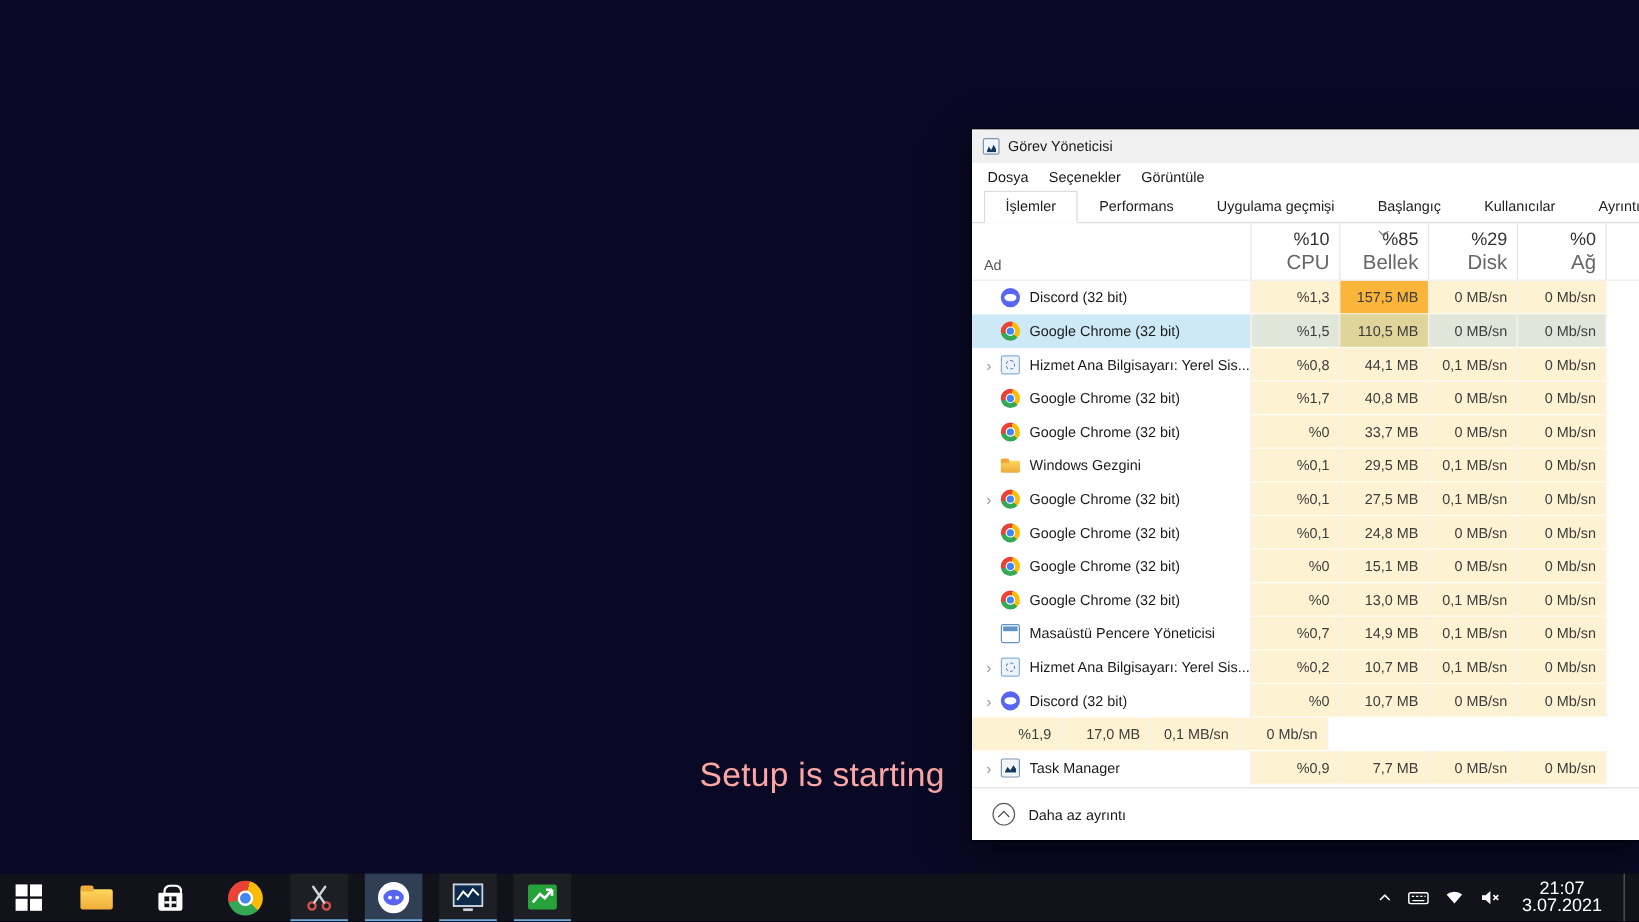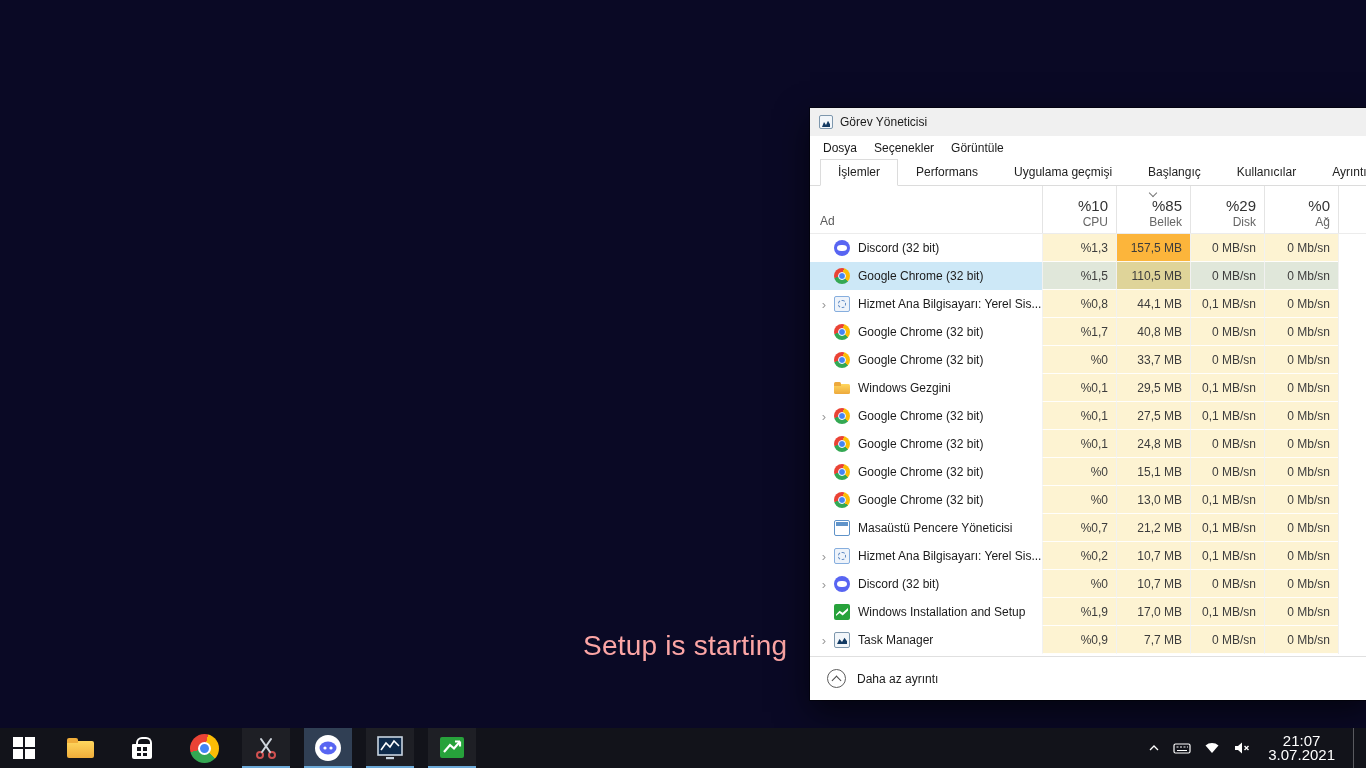--- a/index.html
+++ b/index.html
@@ -22,21 +22,21 @@
   .menubar { height:23px; background:#fff; display:flex; align-items:center; gap:17px; padding:0 13px; font-size:12px; color:#1a1a1a; flex:none; }
   .menu-item { cursor:default; }
   .tabstrip { height:27px; background:#fff; display:flex; align-items:flex-end; padding-left:10px; border-bottom:1px solid #dcdcdc; font-size:12px; color:#222; flex:none; }
   .tab { padding:5px 17px 6px; border:1px solid transparent; margin-bottom:-1px; white-space:nowrap; }
   .tab.active { border-color:#dcdcdc; border-bottom-color:#fff; background:#fff; }
 
   .header-row { height:48px; display:flex; border-bottom:1px solid #ececec; flex:none; }
   .name-head { width:232px; display:flex; align-items:flex-end; padding:0 0 5px 10px; font-size:12px; color:#5a5a5a; }
   .hcol { width:74px; border-left:1px solid #e4e4e4; position:relative; display:flex; flex-direction:column; align-items:flex-end; justify-content:flex-end; padding:0 8px 4px 0; }
   .hpct { font-size:15px; color:#333; }
-  .hlabel { font-size:12px; color:#666; margin-top:1px; }
+  .hlabel { font-size:17px; color:#666; margin-top:1px; }
   .sort-caret { position:absolute; top:4px; left:50%; margin-left:-4px; width:6px; height:6px; border-right:1.3px solid #777; border-bottom:1.3px solid #777; transform:rotate(45deg); }
   .head-filler { flex:1; border-left:1px solid #e4e4e4; }
 
   .rows { flex:1; overflow:hidden; }
   .proc-row { height:28px; display:flex; }
   .name-cell { width:232px; display:flex; align-items:center; padding-left:6px; overflow:hidden; }
   .expander { width:16px; text-align:center; color:#9a9a9a; font-size:13px; flex:none; }
   .p-icon { width:16px; height:16px; position:relative; flex:none; margin:0 8px 0 2px; border-radius:3px; }
   .proc-name { font-size:12px; color:#1b1b1b; white-space:nowrap; overflow:hidden; }
   .val-cell { width:74px; border-left:1px solid #f1f1f1; border-bottom:1px solid rgba(255,255,255,.9); display:flex; align-items:center; justify-content:flex-end; padding-right:8px; font-size:12px; color:#3c3c3c; }
@@ -278,21 +278,21 @@
       <div class="filler-cell"></div>
     </div>
 
     <div class="proc-row">
       <div class="name-cell">
         <span class="expander"></span>
         <span class="p-icon icon-dwm"></span>
         <span class="proc-name">Masaüstü Pencere Yöneticisi</span>
       </div>
       <div class="val-cell heat1">%0,7</div>
-      <div class="val-cell heat1">21,2 MB</div>
+      <div class="val-cell heat1">14,9 MB</div>
       <div class="val-cell heat1">0,1 MB/sn</div>
       <div class="val-cell heat1">0 Mb/sn</div>
       <div class="filler-cell"></div>
     </div>
 
     <div class="proc-row">
       <div class="name-cell">
         <span class="expander">›</span>
         <span class="p-icon icon-service"></span>
         <span class="proc-name">Hizmet Ana Bilgisayarı: Yerel Sis...</span>
@@ -311,25 +311,20 @@
         <span class="proc-name">Discord (32 bit)</span>
       </div>
       <div class="val-cell heat1">%0</div>
       <div class="val-cell heat1">10,7 MB</div>
       <div class="val-cell heat1">0 MB/sn</div>
       <div class="val-cell heat1">0 Mb/sn</div>
       <div class="filler-cell"></div>
     </div>
 
     <div class="proc-row">
-      <div class="name-cell">
-        <span class="expander"></span>
-        <span class="p-icon icon-setup"></span>
-        <span class="proc-name">Windows Installation and Setup</span>
-      </div>
       <div class="val-cell heat1">%1,9</div>
       <div class="val-cell heat1">17,0 MB</div>
       <div class="val-cell heat1">0,1 MB/sn</div>
       <div class="val-cell heat1">0 Mb/sn</div>
       <div class="filler-cell"></div>
     </div>
 
     <div class="proc-row">
       <div class="name-cell">
         <span class="expander">›</span>

